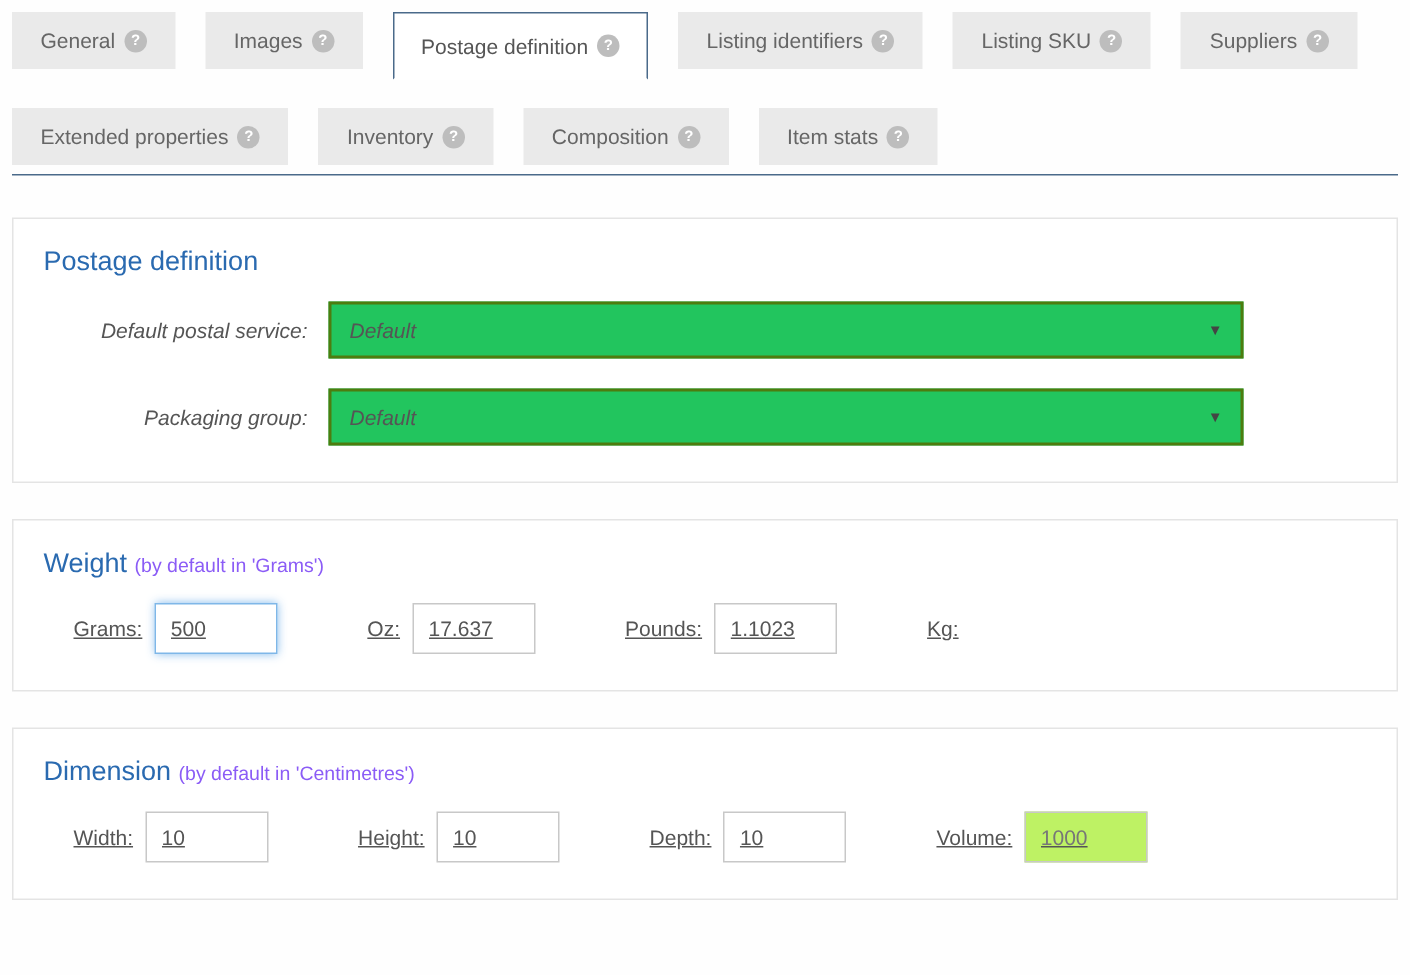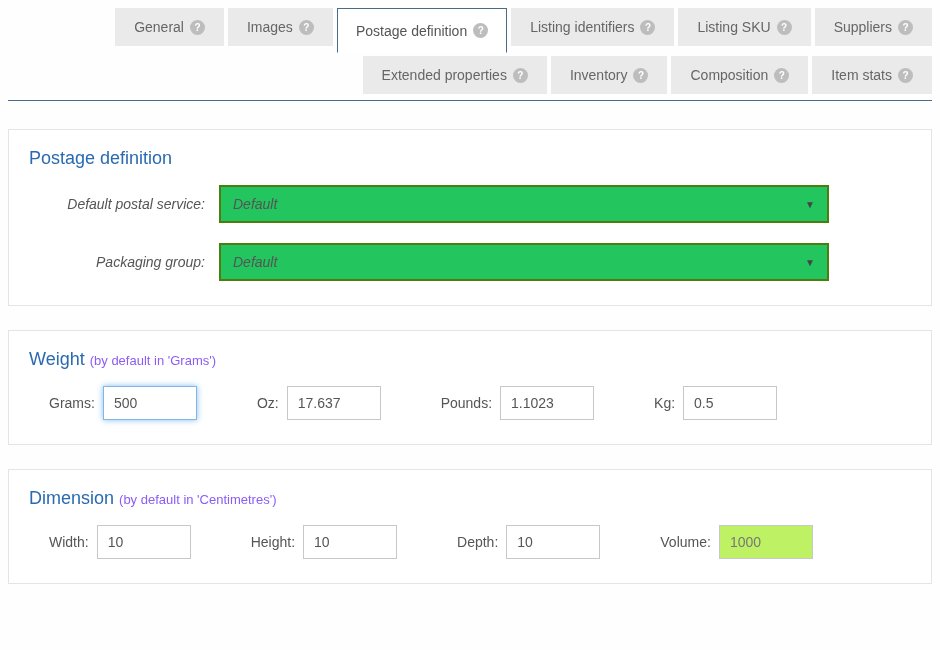--- a/index.html
+++ b/index.html
@@ -7,25 +7,24 @@
       font-family: -apple-system, "Segoe UI", Arial, sans-serif;
       font-size: 14px;
       color: #555;
       background: #fefefe;
       padding: 8px;
       width: 940px;
     }
     .tabs {
       display: flex;
       flex-wrap: wrap;
-      gap: 4px;
+      gap: 20px;
       border-bottom: 1px solid #4a6a8a;
       padding-bottom: 0;
       margin-bottom: 28px;
-      justify-content: flex-end;
     }
     .tab {
       background: #eaeaea;
       color: #666;
       padding: 10px 18px;
       cursor: pointer;
       border: 1px solid transparent;
       white-space: nowrap;
       display: flex;
       align-items: center;
@@ -91,27 +90,28 @@
       justify-content: space-between;
       align-items: center;
       cursor: pointer;
       color: #555;
     }
     .select .caret { font-size: 10px; color: #444; }
     .field {
       display: flex;
       align-items: center;
       gap: 8px;
+      text-decoration: underline;
     }
     .field label {
       color: #555;
       white-space: nowrap;
     }
     .field input {
-      width: 94px;
+      width: 82px;
       padding: 8px 10px;
       border: 1px solid #c8c8c8;
       font-size: 14px;
       color: #555;
     }
     .field input.focused {
       border: 1px solid #7fb7e8;
       box-shadow: 0 0 6px rgba(120,180,235,0.9);
       outline: none;
     }
@@ -202,21 +202,20 @@
     <div class="field">
       <label>Oz:</label>
       <input value="17.637" style="">
     </div>
     <div class="field">
       <label>Pounds:</label>
       <input value="1.1023" style="">
     </div>
     <div class="field">
       <label>Kg:</label>
-      <input value="0.5" style="">
     </div>
   </div>
 </div>
 
 <div class="panel">
   <div class="panel-title">
     <span>Dimension</span> <span class="hint">(by default in 'Centimetres')</span>
   </div>
   <div class="dim-row">
     <div class="field">

